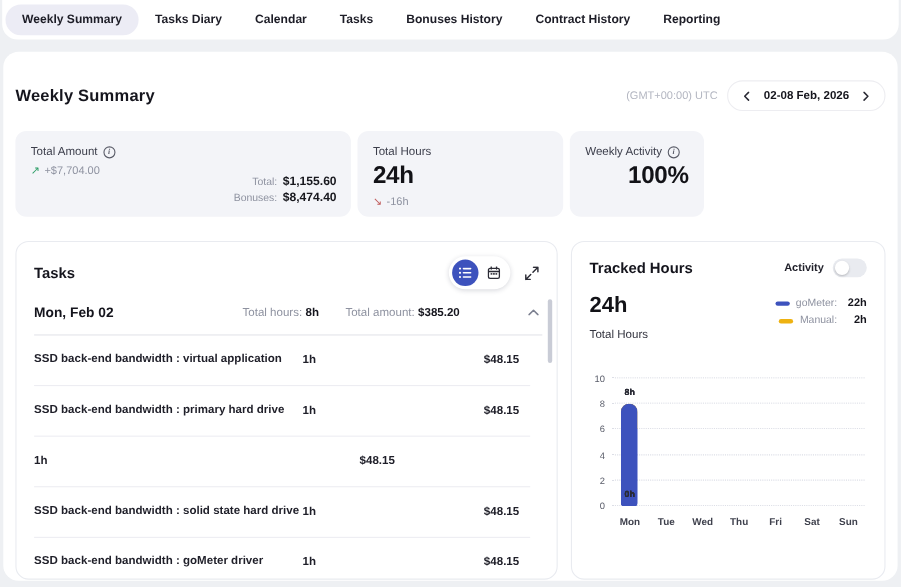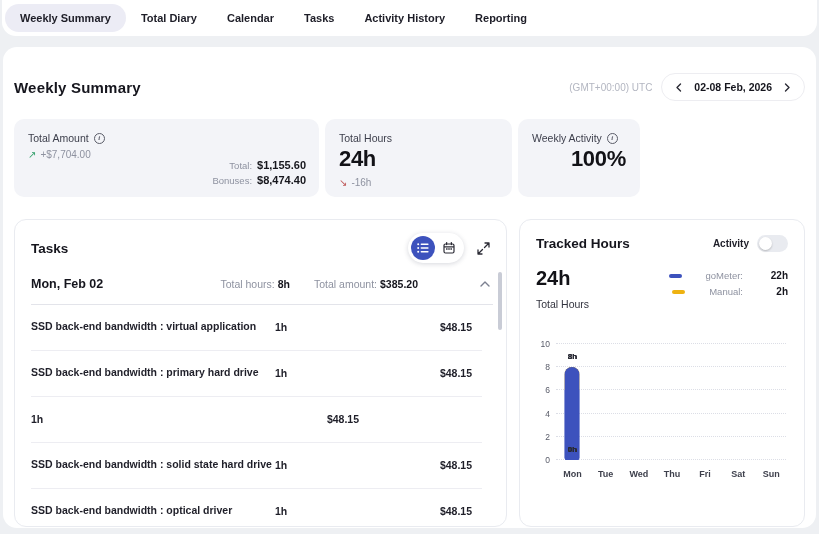--- a/index.html
+++ b/index.html
@@ -90,21 +90,21 @@
   .activity-label { font-size:10px; font-weight:700; color:#1f1f29; }
   .toggle { width:31px; height:17px; border-radius:999px; background:#e9ebf0;
             position:relative; cursor:pointer; border:none; }
   .toggle-knob { position:absolute; left:2px; top:2px; width:13px; height:13px;
                  border-radius:50%; background:#fff; box-shadow:0 1px 2px rgba(0,0,0,.22); }
 
   .tracked-stats { display:flex; justify-content:space-between; margin-top:15px; }
   .tracked-total { font-size:20px; font-weight:700; color:#121217; }
   .tracked-total-label { font-size:10.5px; color:#33343f; margin-top:8px; }
   .legend { display:flex; flex-direction:column; gap:5px; margin-top:3px; }
-  .legend-row { display:flex; align-items:center; gap:24px; justify-content:flex-end; }
+  .legend-row { display:flex; align-items:center; gap:6px; justify-content:flex-end; }
   .legend-dash { width:13px; height:4px; border-radius:2px; }
   .legend-name { font-size:9.5px; color:#8e92a0; }
   .legend-value { font-size:10px; font-weight:700; min-width:21px; text-align:right; }
 
   .chart { margin-top:34px; }
   .plot { position:relative; height:116px; margin-left:20px; margin-right:2px; }
   .tick { position:absolute; left:0; right:0; border-top:1px dotted #dcdee6; height:0; }
   .tick:nth-of-type(1){ bottom:0; }   .tick:nth-of-type(2){ bottom:20%; }
   .tick:nth-of-type(3){ bottom:40%; } .tick:nth-of-type(4){ bottom:60%; }
   .tick:nth-of-type(5){ bottom:80%; } .tick:nth-of-type(6){ bottom:100%; }
@@ -117,24 +117,25 @@
   .bar-value { position:absolute; left:50%; transform:translateX(-50%); font-size:8px;
                font-weight:700; color:#2a2b35; white-space:nowrap; }
   .xlabels { display:flex; margin-left:20px; margin-top:9px; }
   .xlabel { width:14.28%; text-align:center; font-size:9px; font-weight:600; color:#3f414d; }
 </style>
 </head>
 <body>
 
 <nav class="topnav">
   <div class="tab active">Weekly Summary</div>
-  <div class="tab">Total Diary</div>
+  <div class="tab">Tasks Diary</div>
   <div class="tab">Calendar</div>
   <div class="tab">Tasks</div>
-  <div class="tab">Activity History</div>
+  <div class="tab">Bonuses History</div>
+  <div class="tab">Contract History</div>
   <div class="tab">Reporting</div>
 </nav>
 
 <main class="page">
 
   <div class="page-header">
     <h1 class="page-title">Weekly Summary</h1>
     <div class="header-right">
       <span class="tz">(GMT+00:00) UTC</span>
       <div class="date-pill">
@@ -252,21 +253,21 @@
         <div class="task-row">
           <span class="task-hours">1h</span>
           <span class="task-amount">$48.15</span>
         </div>
         <div class="task-row">
           <span class="task-name">SSD back-end bandwidth : solid state hard drive</span>
           <span class="task-hours">1h</span>
           <span class="task-amount">$48.15</span>
         </div>
         <div class="task-row">
-          <span class="task-name">SSD back-end bandwidth : optical driver</span>
+          <span class="task-name">SSD back-end bandwidth : goMeter driver</span>
           <span class="task-hours">1h</span>
           <span class="task-amount">$48.15</span>
         </div>
 
       </div>
 
       <div class="scroll-thumb"></div>
     </section>
 
     <section class="panel tracked-panel">

